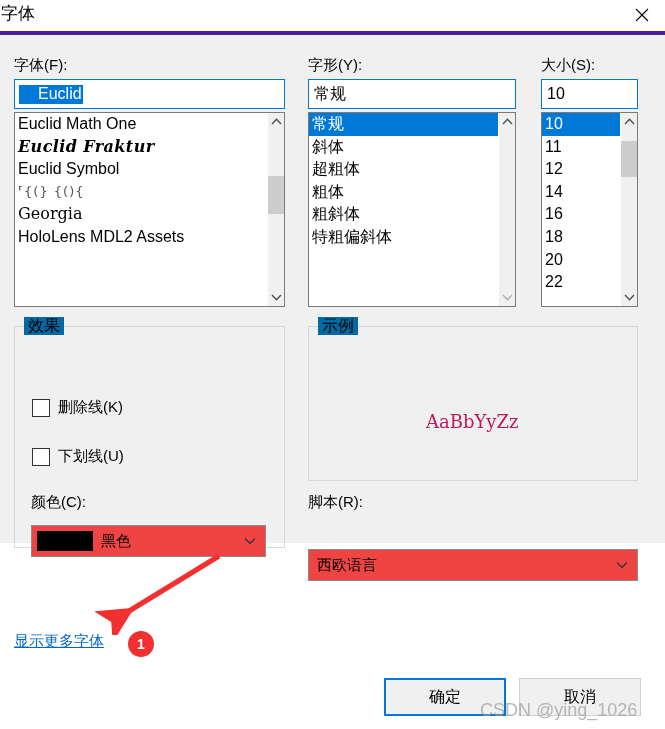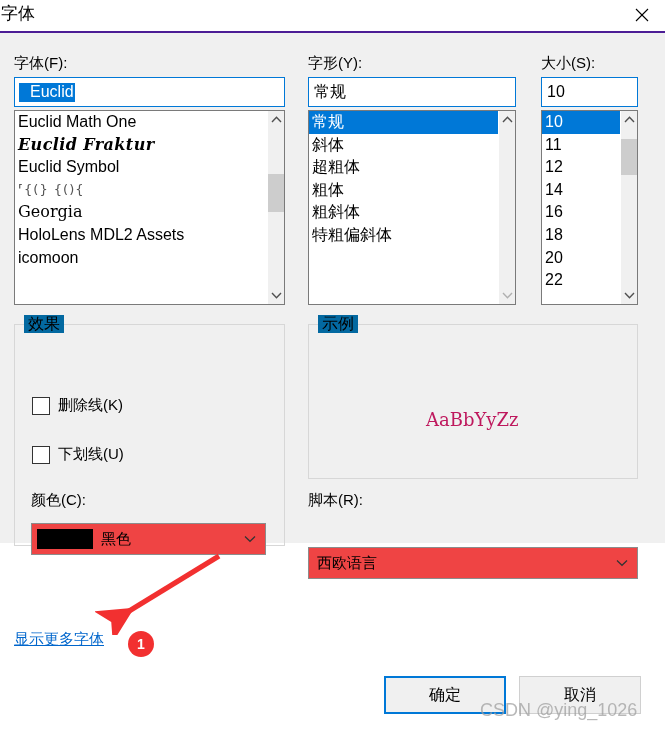--- a/index.html
+++ b/index.html
@@ -32,21 +32,21 @@
     display: flex; align-items: center; justify-content: center;
     cursor: default;
   }
   .close-btn svg { display: block; }
 
   
   .dialog {
     position: absolute; left: 0; top: 31px;
     width: 665px; height: 512px;
     background: #f0f0f0;
-    border-top: 2px solid #4c1d95;
+    border-top: 4px solid #4c1d95;
   }
 
   .field-label {
     position: absolute;
     font-size: 15px; color: #000000;
     line-height: 20px;
     white-space: nowrap;
   }
 
   
@@ -55,21 +55,21 @@
     background: #ffffff;
     border: 1px solid #0078d7;
     font-size: 16px; color: #000000;
     line-height: 1;
     display: flex; align-items: center;
     padding-left: 4px;
     overflow: hidden;
   }
   .combo-edit .sel {
     background: #0078d7; color: #ffffff;
-    padding: 1px 1px 2px 11px;
+    padding: 1px 1px 2px 19px;
   }
   .combo-edit .plain {
     padding: 1px 1px 2px 1px;
   }
 
   
   .listbox {
     position: absolute;
     background: #ffffff;
     border: 1px solid #7a7a7a;
@@ -242,21 +242,20 @@
   </div>
 
   <div class="listbox" style="left:14px; top:77px; width:271px; height:195px;">
     <div class="list-inner" style="left:0; width:253px;">
       <div class="list-item">Euclid Math One</div>
       <div class="list-item fraktur">Euclid Fraktur</div>
       <div class="list-item">Euclid Symbol</div>
       <div class="list-item symbolic">⸢{(} {(){</div>
       <div class="list-item serif-g">Georgia</div>
       <div class="list-item">HoloLens MDL2 Assets</div>
-      <div class="list-item">icomoon</div>
     </div>
     <div class="scrollbar">
       <div class="sb-arrow up">
         <svg width="11" height="7" viewBox="0 0 11 7">
             <polyline points="1,6 5.5,1.3 10,6" fill="none" stroke="#505050" stroke-width="1.4"></polyline>
           </svg>
       </div>
       <div class="sb-thumb" style="top:63px; height:38px;"></div>
       <div class="sb-arrow down">
         <svg width="11" height="7" viewBox="0 0 11 7">

